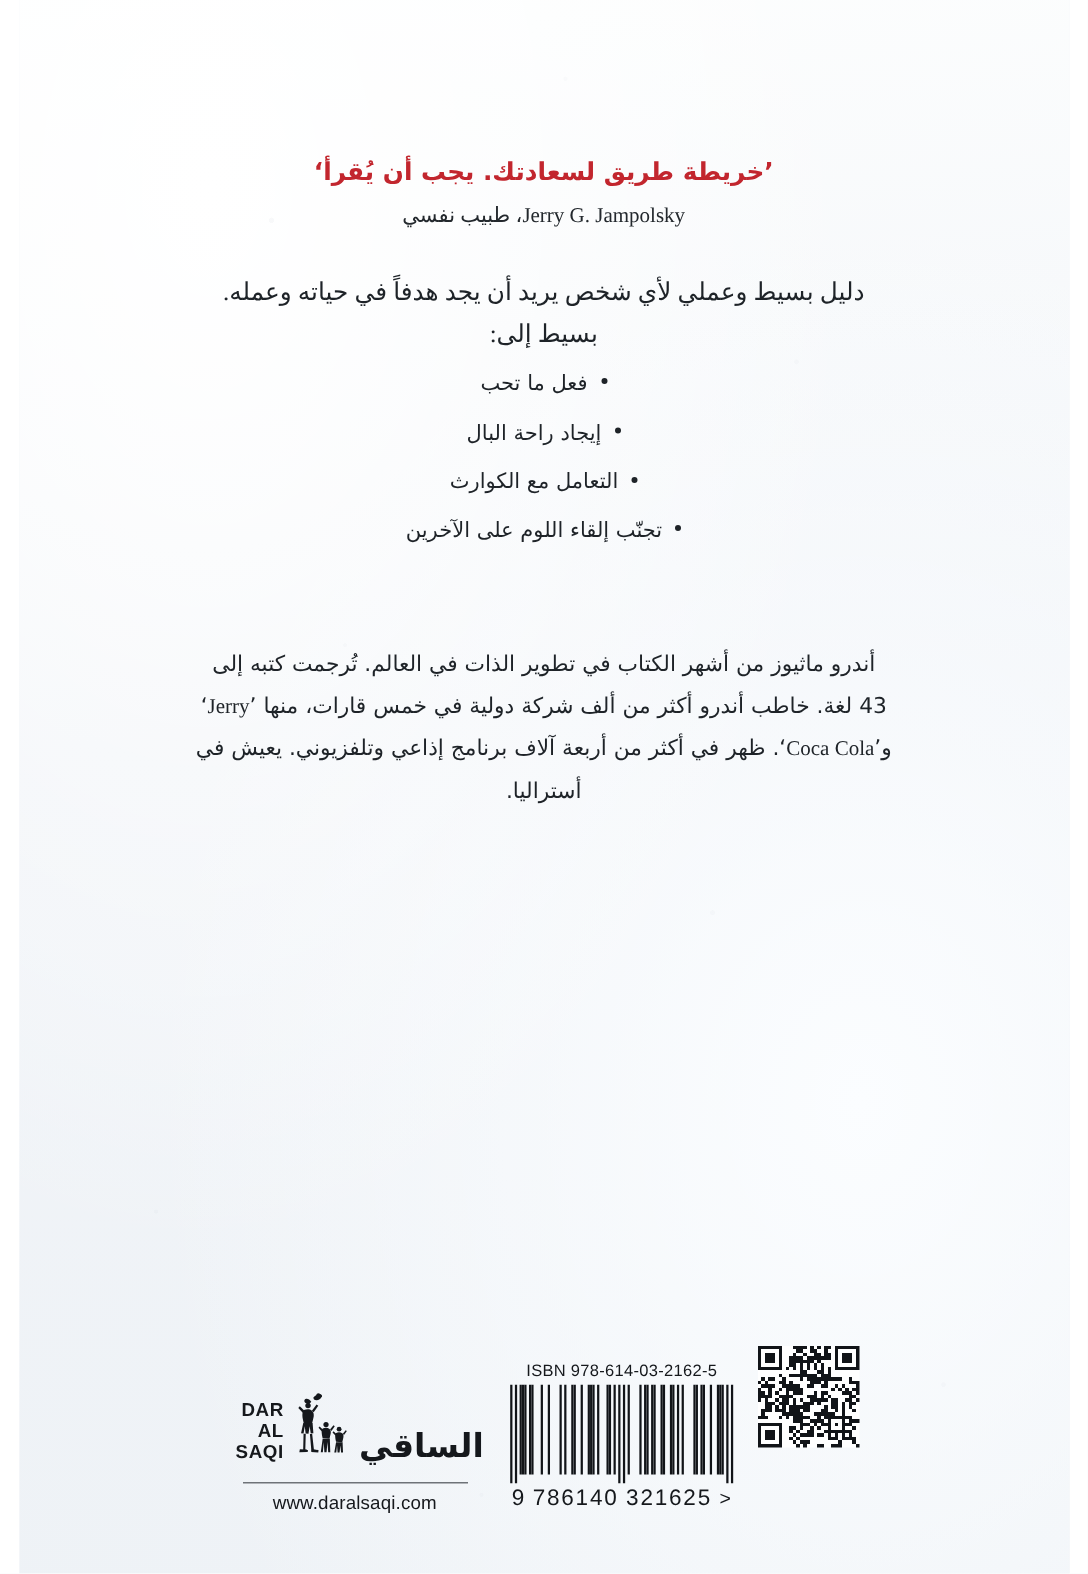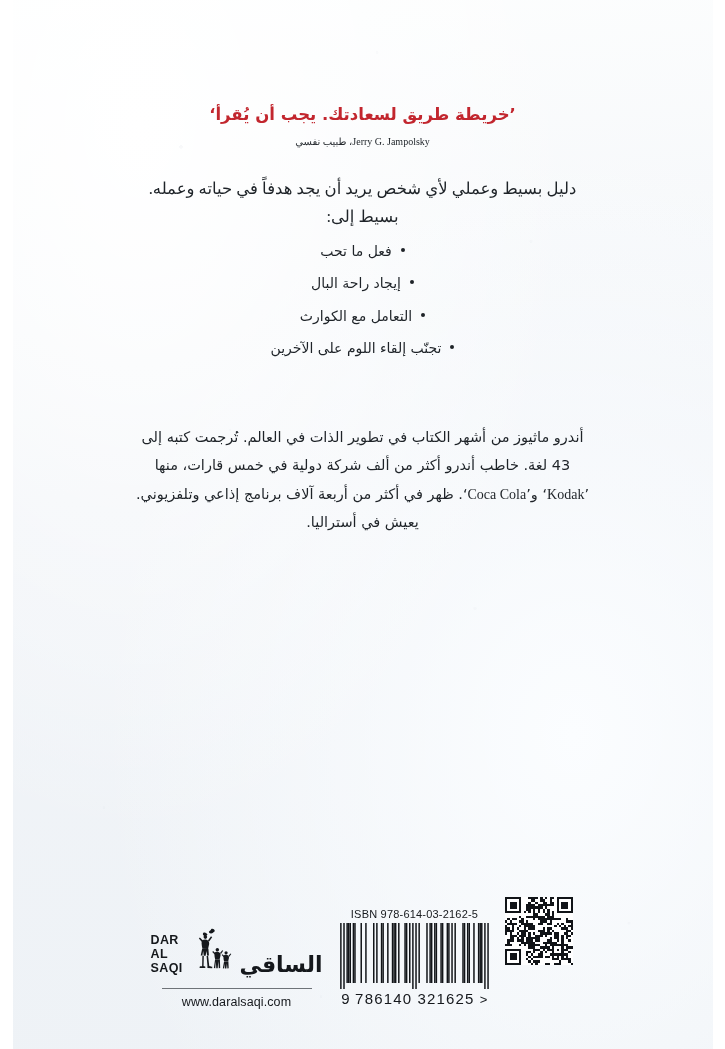--- a/index.html
+++ b/index.html
@@ -60,21 +60,21 @@
     font-size: 16.5px;
     font-weight: bold;
     line-height: 1.45;
     margin: 0;
     letter-spacing: 0;
   }
 
   .quote-attrib {
     margin: 8px 0 0 0;
     font-family: "Liberation Serif", "DejaVu Serif", serif;
-    font-size: 10px;
+    font-size: 14px;
     color: #23282d;
     line-height: 1.4;
   }
   .quote-attrib .latin {
     font-family: "Liberation Serif", "DejaVu Serif", serif;
     direction: ltr;
     unicode-bidi: embed;
   }
 
   
@@ -179,21 +179,21 @@
   }
   .pub-dar {
     font-family: "Liberation Sans", "DejaVu Sans", sans-serif;
     font-weight: bold;
     font-size: 12.5px;
     line-height: 1.12;
     color: #15181c;
     letter-spacing: .4px;
     padding-bottom: 6px;
     white-space: pre-line;
-    text-align: left;
+    text-align: right;
   }
   .pub-figure { width: 58px; height: 64px; }
   .pub-arabic {
     font-family: "DejaVu Sans", "Liberation Sans", sans-serif;
     font-size: 22px;
     font-weight: bold;
     color: #15181c;
     padding-bottom: 4px;
     direction: rtl;
   }
@@ -276,21 +276,21 @@
     </p>
 
     <ul class="bullets">
       <li><span class="dot"></span><span>فعل ما تحب</span></li>
       <li><span class="dot"></span><span>إيجاد راحة البال</span></li>
       <li><span class="dot"></span><span>التعامل مع الكوارث</span></li>
       <li><span class="dot"></span><span>تجنّب إلقاء اللوم على الآخرين</span></li>
     </ul>
 
 
-    <p class="bio-para"><span>أندرو ماثيوز من أشهر الكتاب في تطوير الذات في العالم. تُرجمت كتبه إلى 43 لغة. خاطب أندرو أكثر من ألف شركة دولية في خمس قارات، منها ’</span><span class="latin">Kodak</span><span>‘ و’</span><span class="latin">Coca Cola</span><span>‘. ظهر في أكثر من أربعة آلاف برنامج إذاعي وتلفزيوني. يعيش في أستراليا.</span></p>
+    <p class="bio-para"><span>أندرو ماثيوز من أشهر الكتاب في تطوير الذات في العالم. تُرجمت كتبه إلى 43 لغة. خاطب أندرو أكثر من ألف شركة دولية في خمس قارات، منها ’</span><span class="latin">Jerry</span><span>‘ و’</span><span class="latin">Coca Cola</span><span>‘. ظهر في أكثر من أربعة آلاف برنامج إذاعي وتلفزيوني. يعيش في أستراليا.</span></p>
 
   </div>
 
   <div class="footer">
 
     <div class="publisher">
       <div class="publisher-mark">
         <div class="pub-dar">DAR
 AL SAQI</div>
         <svg class="pub-figure" viewBox="0 0 58 64" aria-hidden="true">

